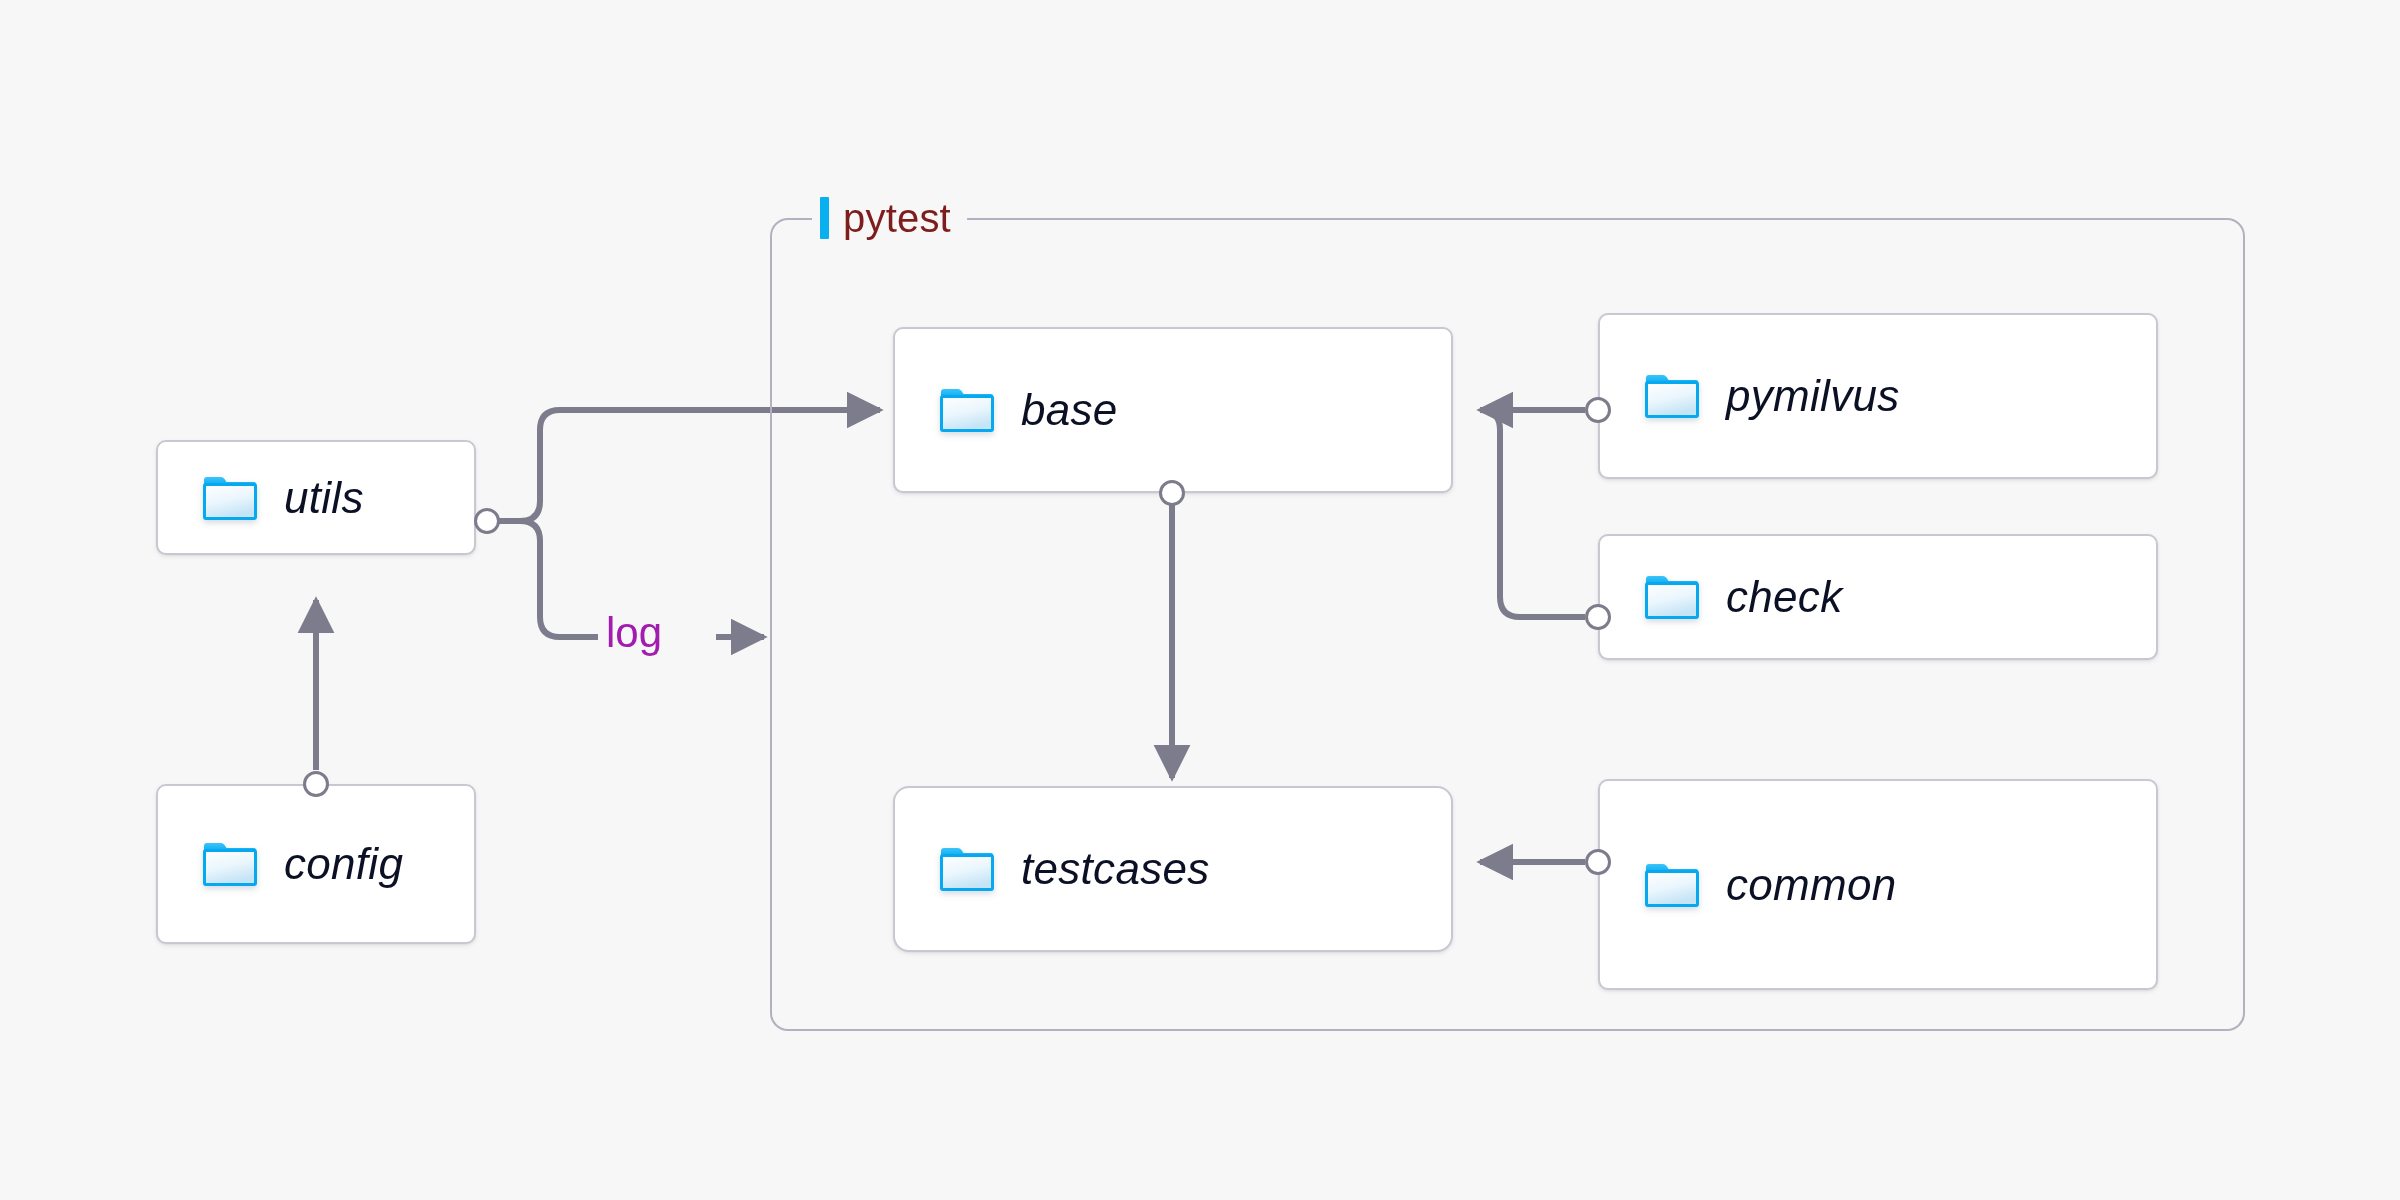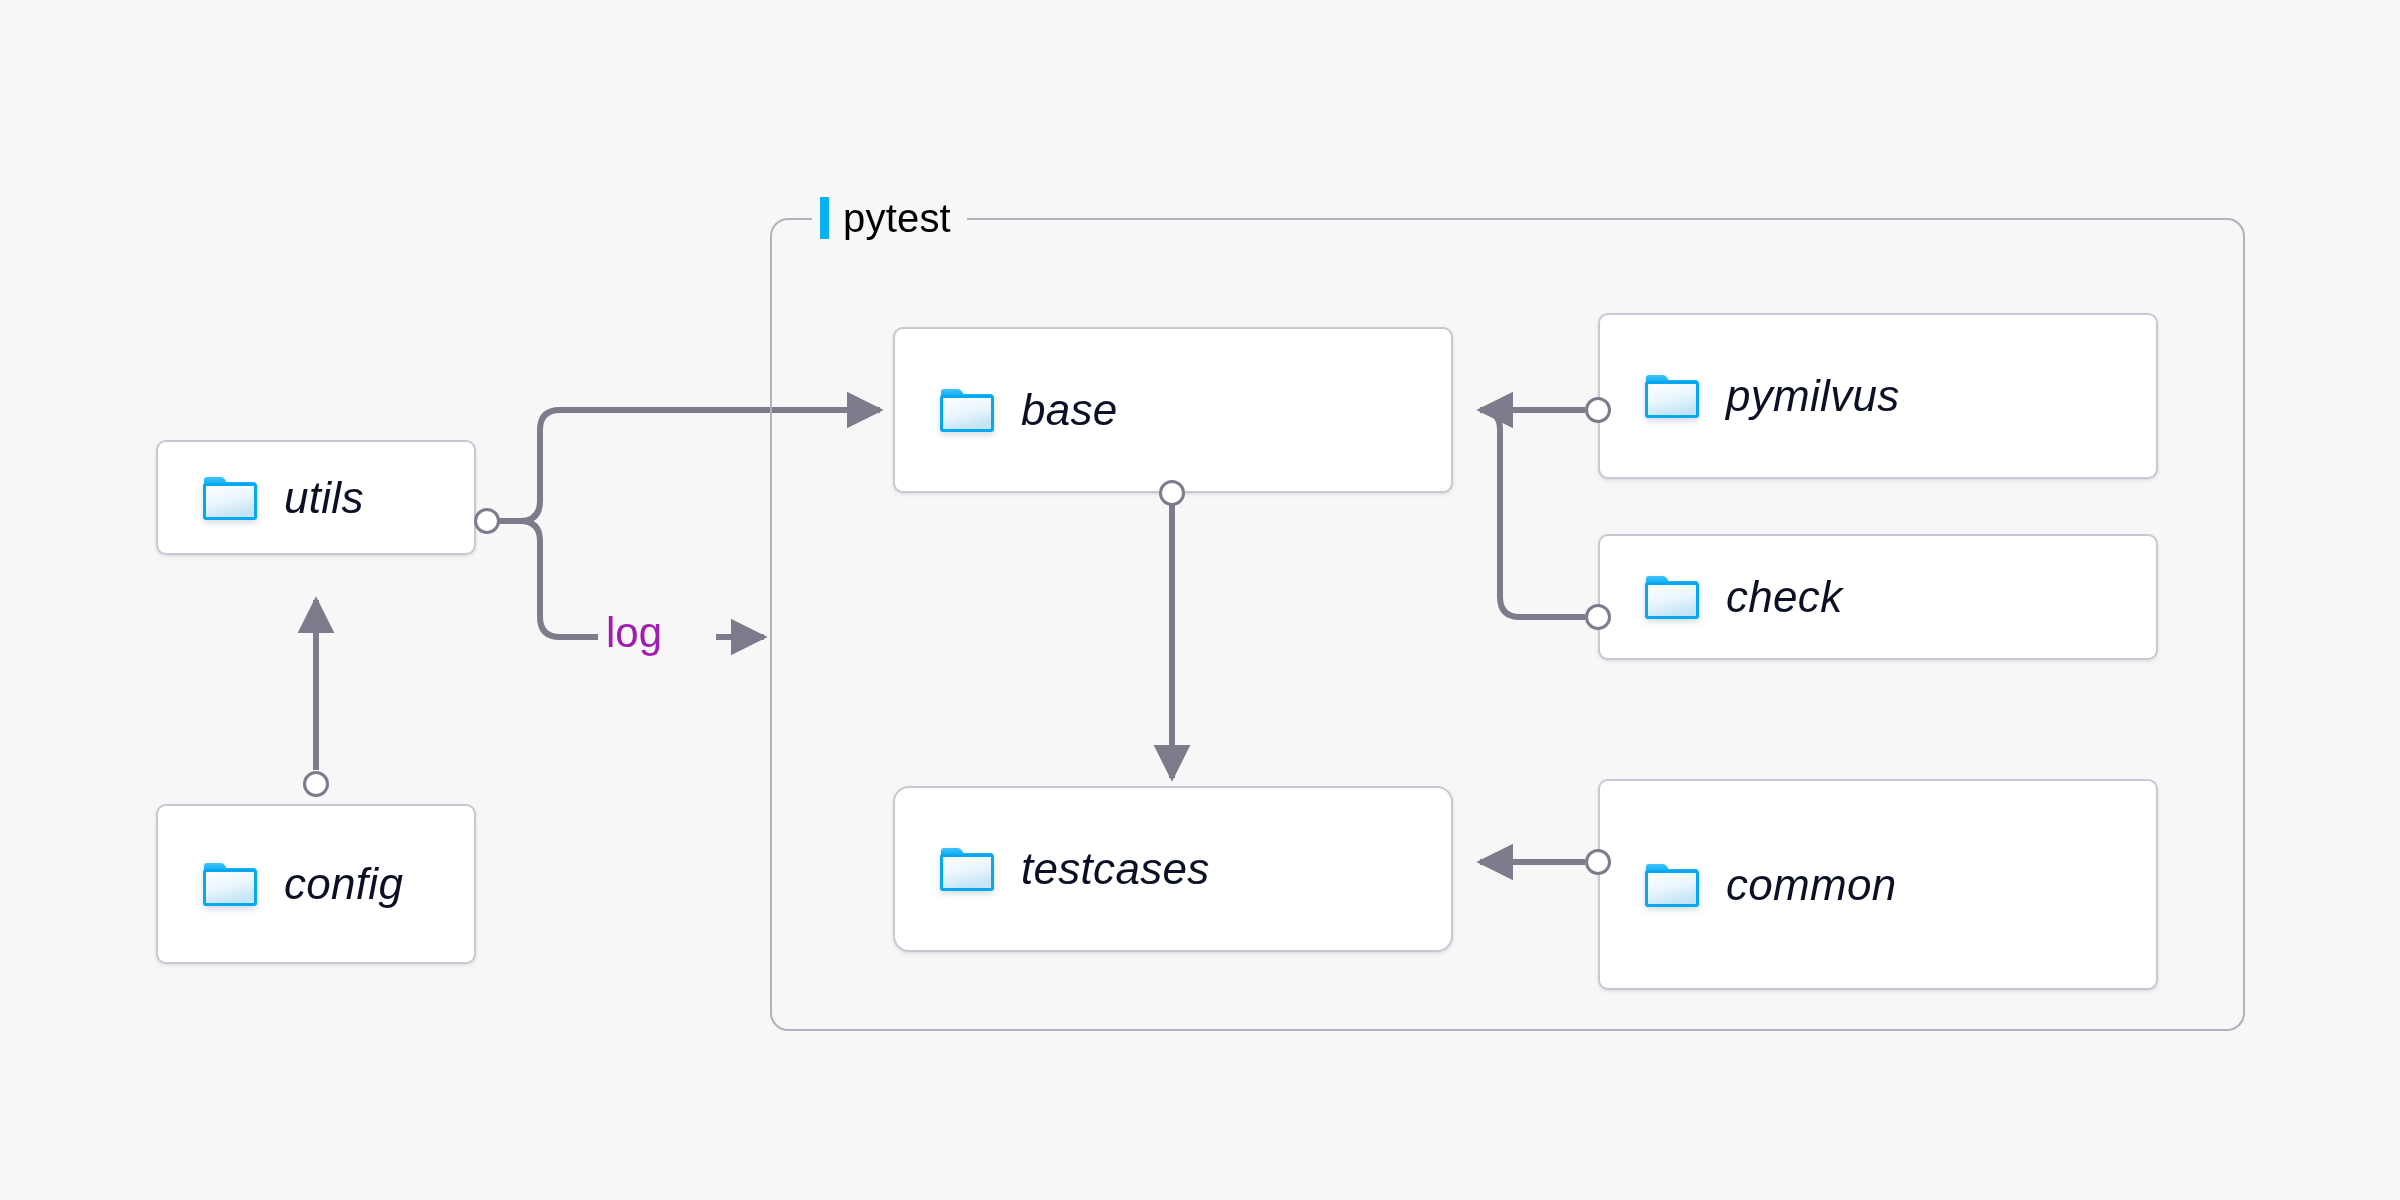--- a/index.html
+++ b/index.html
@@ -44,21 +44,21 @@
     height: 46px;
   }
   .group-accent-bar {
     width: 9px;
     height: 42px;
     background: #08b0f0;
     border-radius: 1px;
   }
   .group-label-text {
     font-size: 40px;
-    color: #000000;
+    color: #7f1d1d;
     font-weight: 400;
     letter-spacing: 0.2px;
     white-space: nowrap;
   }
 
   
   .node {
     position: absolute;
     box-sizing: border-box;
     background: #ffffff;
@@ -162,21 +162,21 @@
     <div class="node-inner">
       <svg class="folder-icon" viewBox="0 0 56 48">
         <path d="M2 10 L2 6 Q2 3 5 3 L19 3 Q21 3 22.5 5 L24.5 8 L52 8 Q54 8 54 10 L54 12 L2 12 Z" fill="url(#folderTab)"></path>
         <rect x="2.5" y="10.5" width="51" height="34" rx="1.5" fill="url(#folderFill)" stroke="#06a9ef" stroke-width="3"></rect>
       </svg>
       <span class="node-label">utils</span>
     </div>
   </div>
   <div class="port" style="left:474px; top:508px;"></div>
 
-  <div class="node" style="left:156px; top:784px; width:320px; height:160px;margin-top:20px;">
+  <div class="node" style="left:156px; top:784px; width:320px; height:160px;">
     <div class="node-inner">
       <svg class="folder-icon" viewBox="0 0 56 48">
         <path d="M2 10 L2 6 Q2 3 5 3 L19 3 Q21 3 22.5 5 L24.5 8 L52 8 Q54 8 54 10 L54 12 L2 12 Z" fill="url(#folderTab)"></path>
         <rect x="2.5" y="10.5" width="51" height="34" rx="1.5" fill="url(#folderFill)" stroke="#06a9ef" stroke-width="3"></rect>
       </svg>
       <span class="node-label">config</span>
     </div>
   </div>
   <div class="port" style="left:303px; top:771px;"></div>
 

